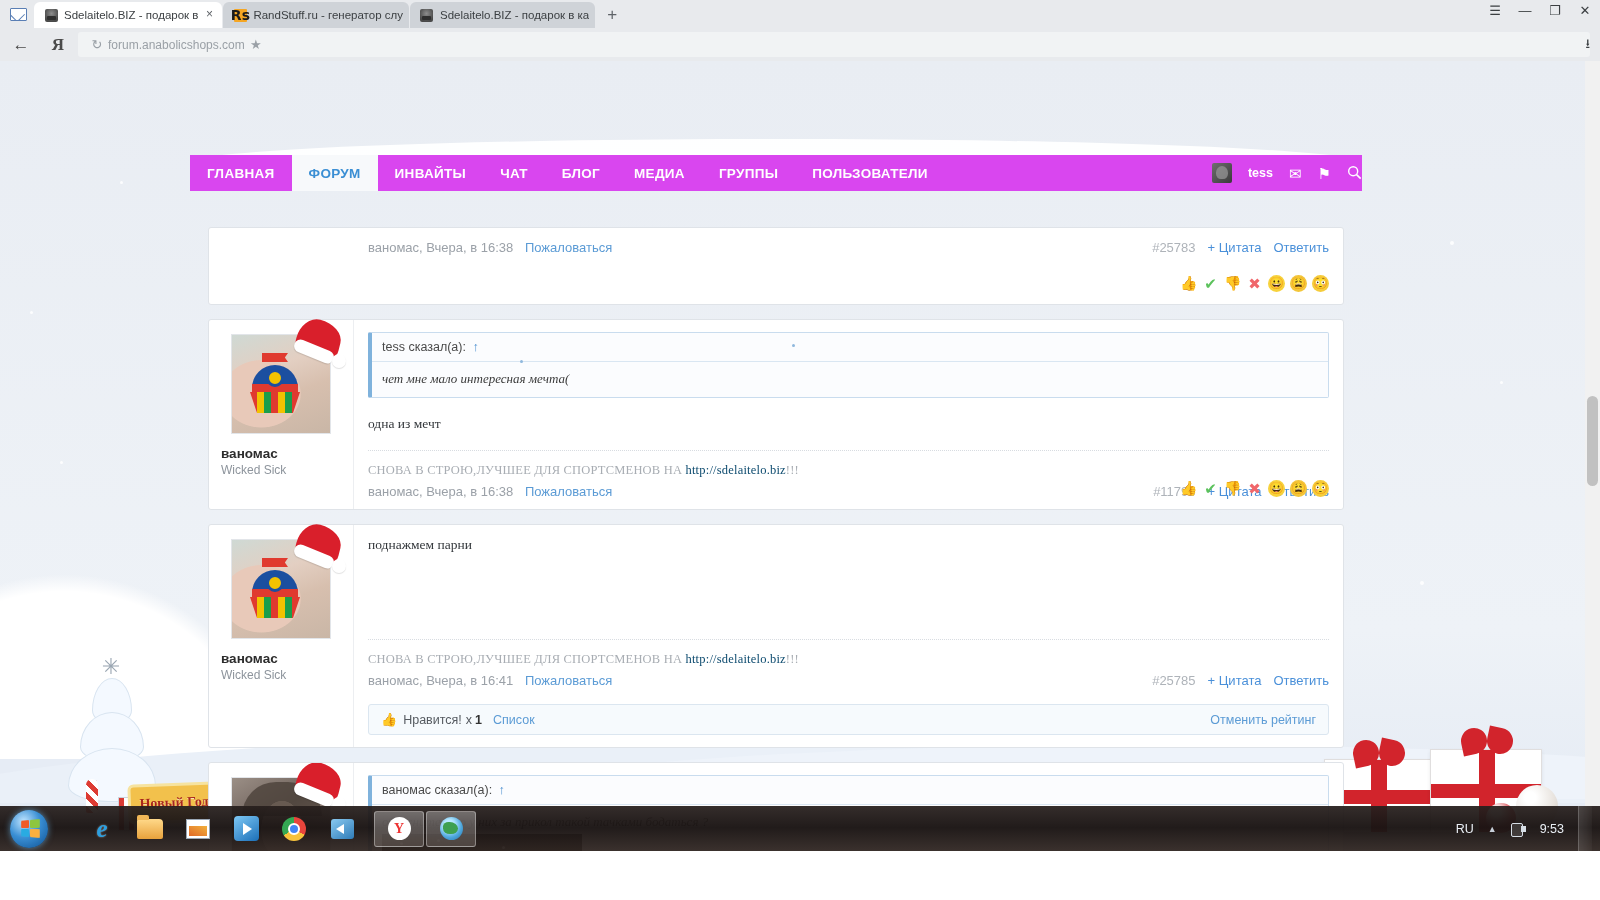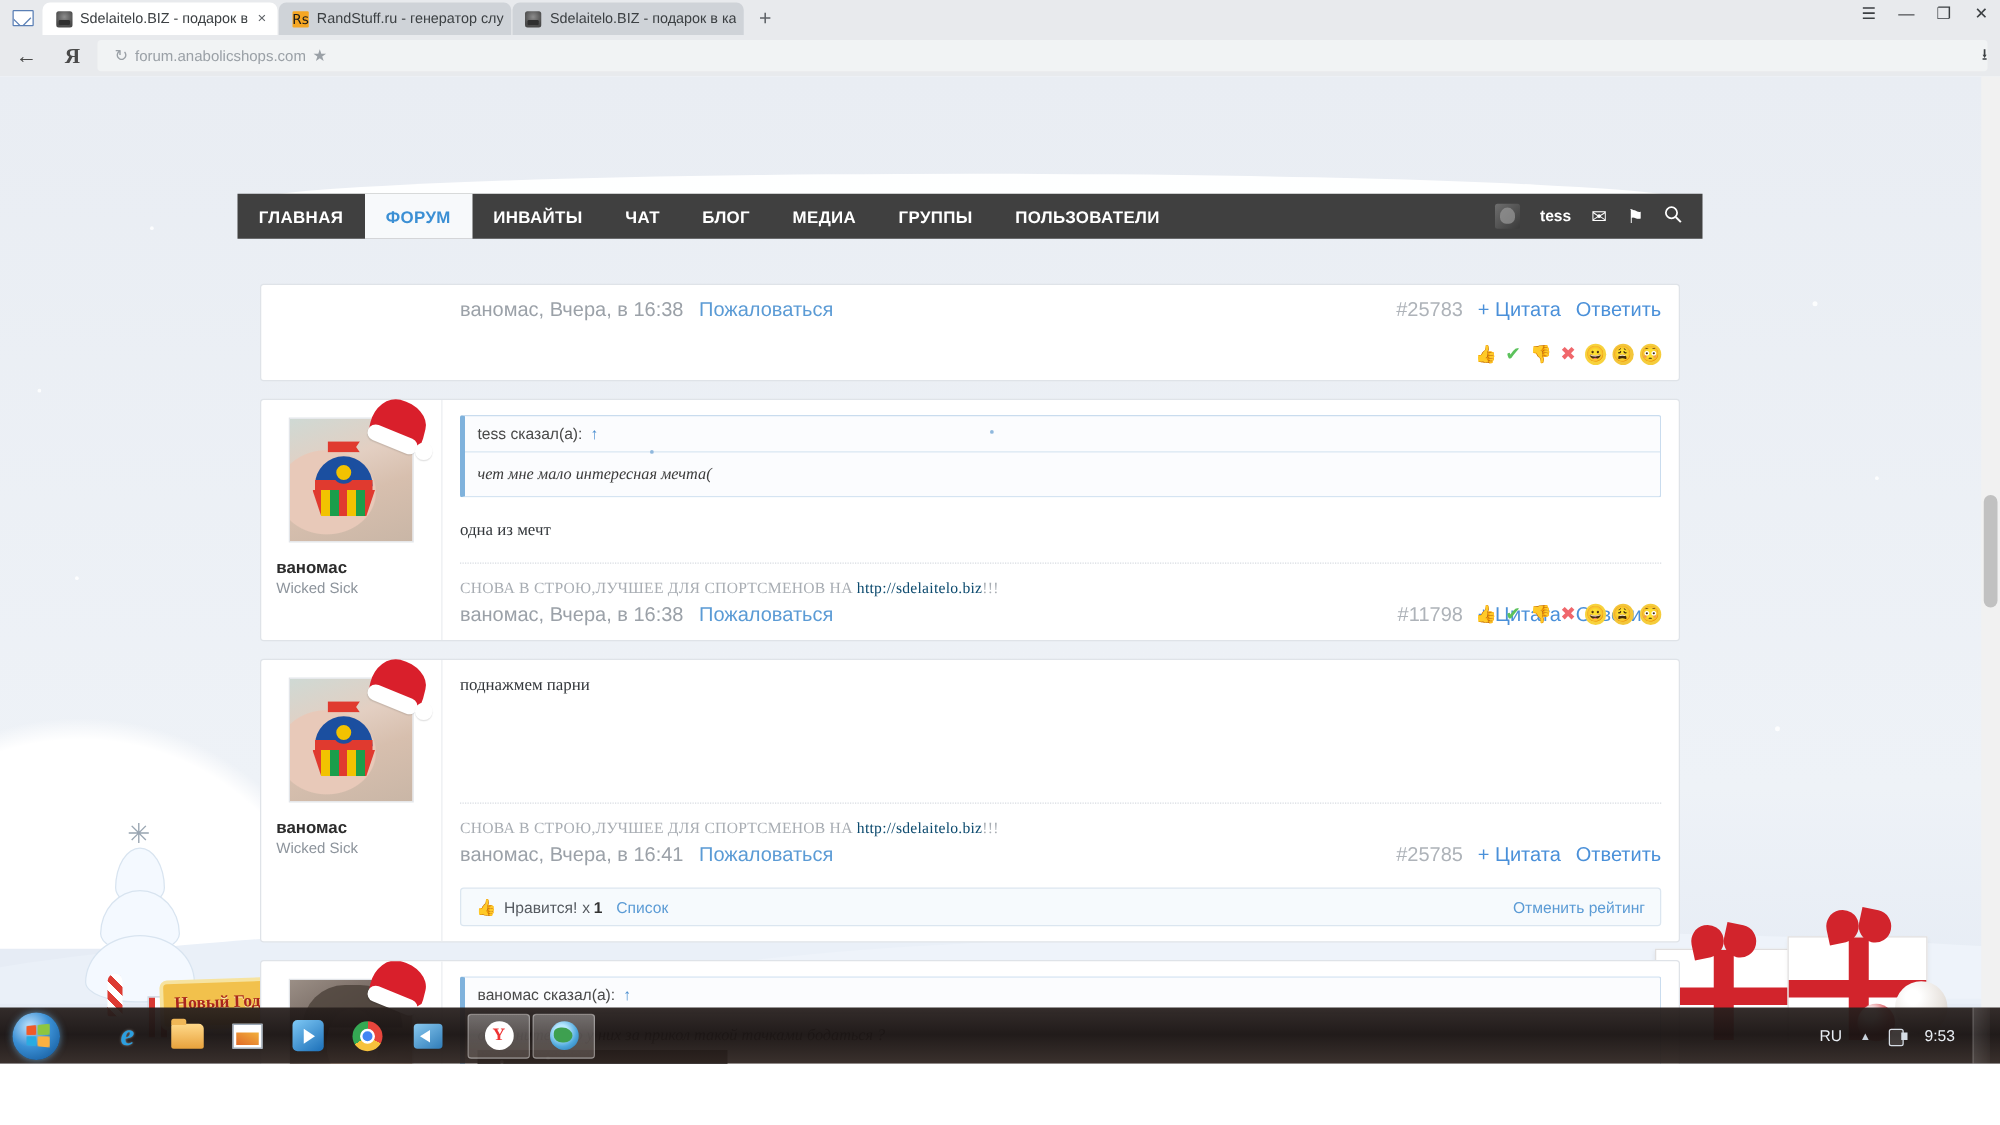--- a/index.html
+++ b/index.html
@@ -80,21 +80,21 @@
     content: "";
     position: absolute; left: 2px; top: 7px;
     width: 9px; height: 4px;
     background: #2f2f2f; border-radius: 1px;
   }
   .fav-rand {
     width: 13px; height: 13px;
     background: #f5a623;
     border-radius: 1px;
     color: #1a1a1a;
-    font-size: 11px; font-weight: normal;
+    font-size: 14px; font-weight: bold;
     display: flex; align-items: center; justify-content: center;
     font-family: "DejaVu Sans", sans-serif;
   }
   .tab-title {
     overflow: hidden;
     text-overflow: clip;
     flex: 1;
     font-size: 11.5px;
   }
   .tab-close {
@@ -241,42 +241,41 @@
     background: #ffffff;
     border-radius: 50% 50% 0 0 / 100% 100% 0 0;
     opacity: .95;
   }
 
   
   .navbar {
     position: absolute;
     left: 0; top: 94px;
     width: 1172px; height: 36px;
-    background: #404040;
+    background: #d946ef;
     display: flex;
     align-items: stretch;
   }
   .navitem {
     padding: 0 17px;
     display: flex; align-items: center;
     color: #ffffff;
     font-size: 13.5px;
     font-weight: bold;
     letter-spacing: .3px;
     white-space: nowrap;
   }
   .navitem.active {
     background: #f7f9fb;
     color: #3b8fd4;
   }
   .nav-right {
     margin-left: auto;
     display: flex; align-items: center;
     gap: 16px;
-    padding-right: 16px;
   }
   .nav-avatar {
     width: 20px; height: 20px;
     background: linear-gradient(135deg,#6e6e6e,#3a3a3a);
     border-radius: 2px;
     position: relative;
   }
   .nav-avatar:after {
     content:"";
     position: absolute; left: 4px; top: 3px;
@@ -472,21 +471,21 @@
     font-size: 12.5px;
     font-family: "Liberation Serif", serif;
     color: #a8adb3;
     letter-spacing: .2px;
   }
   .signature a { color: #0c4a6e; text-decoration: none; }
   .post-meta {
     display: flex;
     align-items: center;
     padding: 6px 0 10px 0;
-    font-size: 16px;
+    font-size: 13px;
   }
   .meta-left { color: #9ba1a8; }
   .meta-left .report { color: #5b9bd5; margin-left: 8px; cursor: pointer; }
   .meta-right {
     margin-left: auto;
     display: flex; align-items: center; gap: 12px;
   }
   .postnum { color: #aeb3b9; }
   .meta-link { color: #4a90d9; }
 

